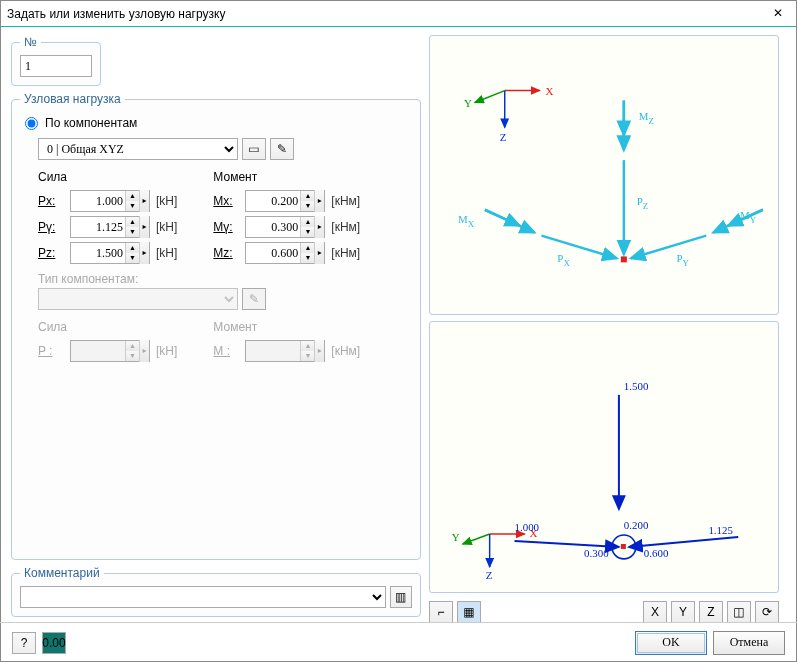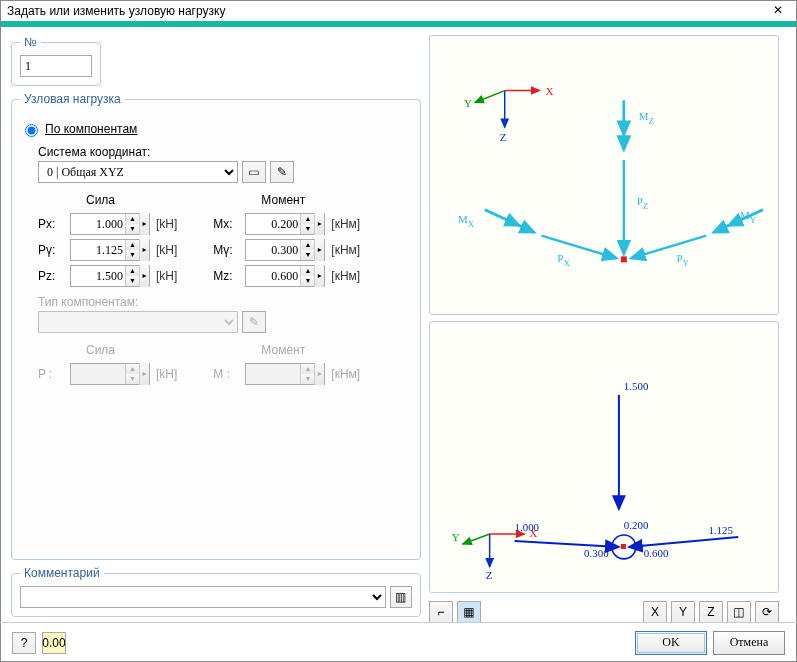--- a/index.html
+++ b/index.html
@@ -9,21 +9,21 @@
     background: #fff;
     color: #000;
     width: 797px;
     height: 662px;
     overflow: hidden;
     border: 1px solid #888;
   }
   .titlebar {
     height: 26px;
     background: #fff;
-    border-bottom: 6px solid #14b8a6;
+    border-bottom: 1px solid #14b8a6;
     display: flex;
     align-items: center;
     padding: 0 6px;
   }
   .titlebar .title { flex: 1; }
   .titlebar .close {
     width: 24px; height: 18px;
     text-align: center;
     line-height: 16px;
     cursor: default;
@@ -60,28 +60,28 @@
   .nodes-wrap { display:flex; gap:2px; }
   .nodes-wrap input { flex:1; }
   .icon-btn {
     width: 24px; height: 22px;
     border: 1px solid #aaa;
     background: linear-gradient(#f8f8f8,#eee);
     display:inline-flex; align-items:center; justify-content:center;
     cursor: default;
     font-size:12px;
   }
-  .radio-row { display:flex; align-items:center; gap:4px; margin:9px 0 8px;text-decoration:underline;}
+  .radio-row { display:flex; align-items:flex-end; gap:4px; margin:2px 0 8px;}
   .sub-lbl { display:block; margin:4px 0 2px; }
   .coord-row { display:flex; gap:4px; align-items:flex-end; }
   .coord-row select { width:200px; }
   .force-grid { display:flex; gap:36px; margin-top:10px;}
-  .col-head { margin-bottom:6px;margin-left:48px; }
+  .col-head { margin-bottom:6px; }
   .fld-row { display:flex; align-items:center; gap:6px; margin-bottom:4px;}
-  .fld-row .lbl { width:26px; }
+  .fld-row .lbl { width:26px;text-decoration:underline; }
   .spin {
     display:inline-flex; align-items:center;
     border:1px solid #aaa; height:22px; width:80px;
     background:#fff;
   }
   .spin input {
     border:none; width:54px; text-align:right; font:12px Tahoma;
     padding-right:2px; outline:none;
   }
   .spin .arrows {
@@ -159,21 +159,20 @@
 
     <fieldset style="height:468px;">
       <legend>Узловая нагрузка</legend>
 
       <div class="radio-row">
         <input type="radio" checked="" style="">
         <label>По компонентам</label>
       </div>
 
       <div style="padding-left:18px;">
-        <label class="sub-lbl">Система координат:</label>
         <div class="coord-row">
           <select>
             <option>0 | Общая XYZ</option>
           </select>
           <span class="icon-btn">▭</span>
           <span class="icon-btn">✎</span>
         </div>
 
         <div class="force-grid">
           <div>
@@ -411,17 +410,17 @@
       <span class="icon-btn">Y</span>
       <span class="icon-btn">Z</span>
       <span class="icon-btn">◫</span>
       <span class="icon-btn">⟳</span>
     </div>
   </div>
 </div>
 
 <div class="footer">
   <span class="icon-btn">?</span>
-  <span class="icon-btn" style="background:#fef9c3">0.00</span>
+  <span class="icon-btn" style="background:#0f766e">0.00</span>
   <span class="spacer"></span>
   <button class="btn primary">OK</button>
   <button class="btn">Отмена</button>
 </div>
 
 </body></html>

